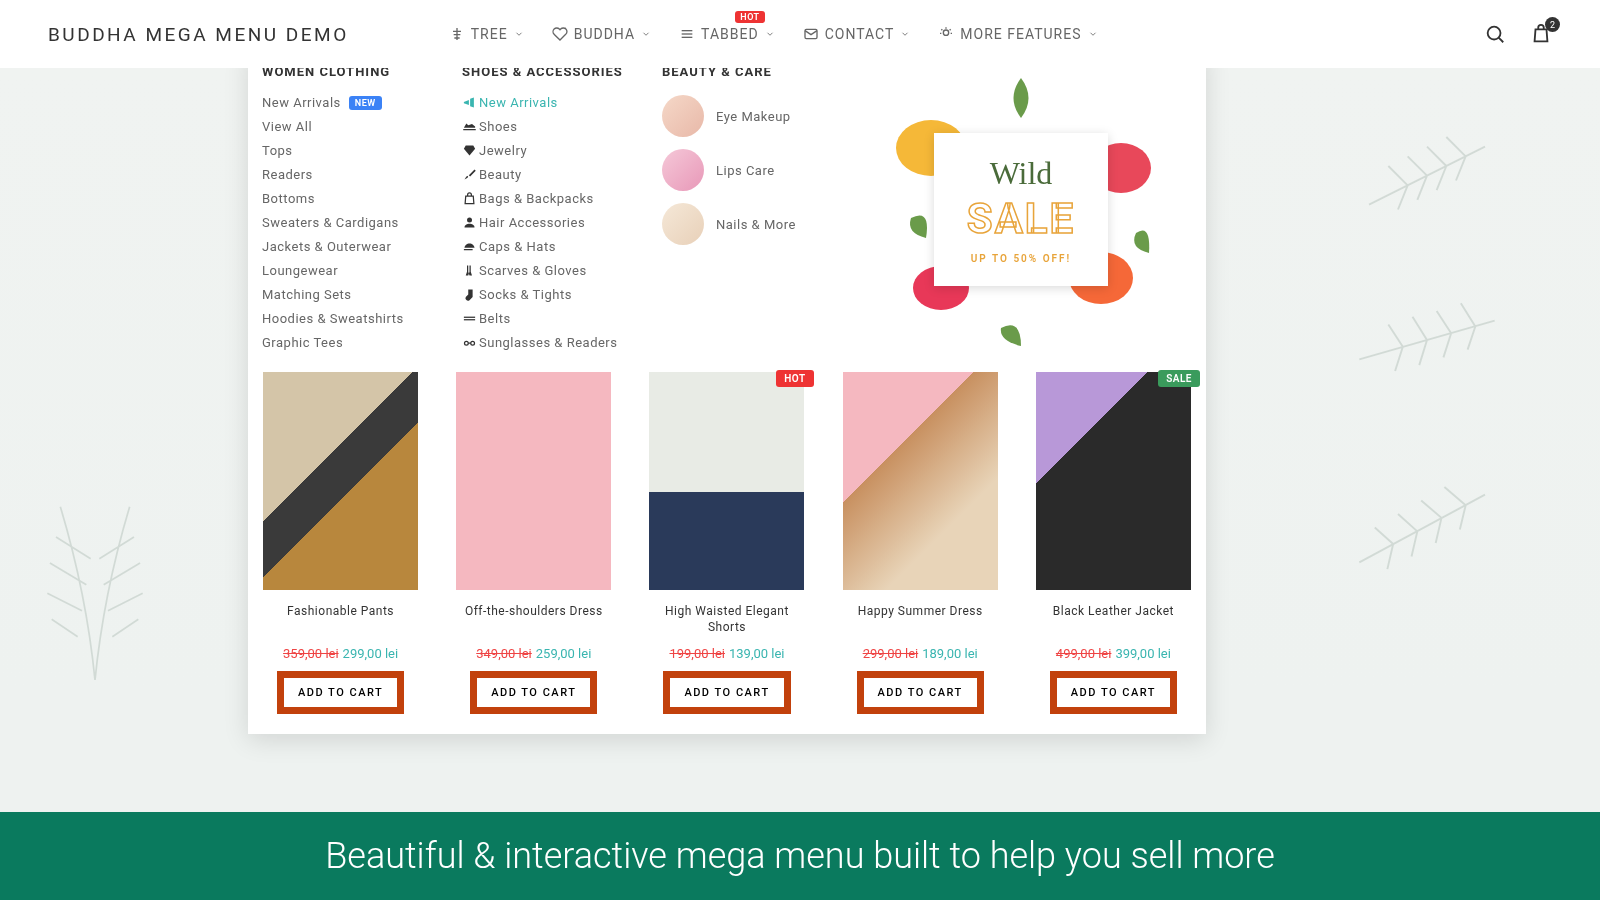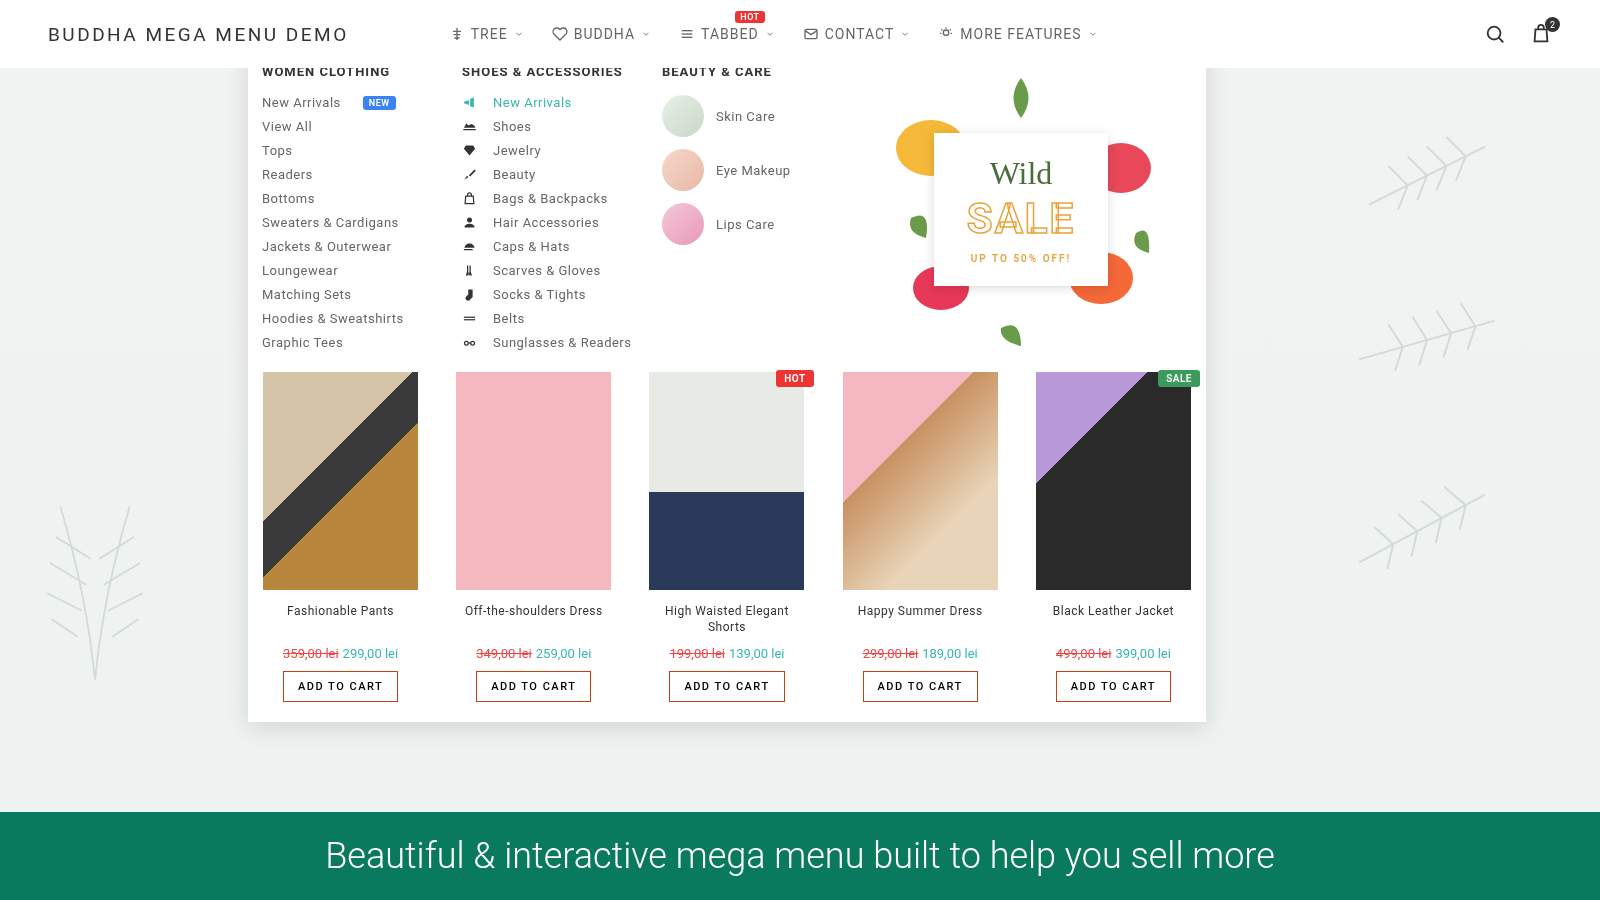--- a/index.html
+++ b/index.html
@@ -24,21 +24,21 @@
 
 .mega { position: absolute; top: 48px; left: 248px; right: 394px; background: #fff; box-shadow: 0 6px 24px rgba(0,0,0,0.12); z-index: 8; padding: 16px 14px 20px; }
 
 .mega-top { display: flex; gap: 10px; }
 .col { flex-shrink: 0; }
 .col1 { width: 190px; }
 .col2 { width: 190px; }
 .col3 { width: 178px; }
 .col-title { font-size: 13px; font-weight: 700; letter-spacing: 1px; color: #333; margin-bottom: 16px; }
 .col-list { display: flex; flex-direction: column; gap: 9px; }
-.li { font-size: 13px; color: #666; letter-spacing: 0.5px; cursor: pointer; display: flex; align-items: center; gap: 16px; }
+.li { font-size: 13px; color: #666; letter-spacing: 0.5px; cursor: pointer; display: flex; align-items: center; gap: 2px; }
 .li.hl { color: #3ab5b0; }
 .li .ico { width: 15px; height: 15px; flex-shrink: 0; color: #333; display: inline-flex; align-items: center; justify-content: center; }
 .li.hl .ico { color: #3ab5b0; }
 .badge-new { background: #3b82f6; color: #fff; font-size: 9px; font-weight: 600; padding: 2px 6px; border-radius: 3px; margin-left: 6px; letter-spacing: 0.5px; }
 
 .beauty-list { display: flex; flex-direction: column; gap: 12px; }
 .bli { display: flex; align-items: center; gap: 12px; cursor: pointer; }
 .bli-img { width: 42px; height: 42px; border-radius: 50%; background: #f2e6e0; flex-shrink: 0; }
 .bli-label { font-size: 13px; color: #666; letter-spacing: 0.5px; }
 
@@ -53,21 +53,21 @@
 .products { display: grid; grid-template-columns: repeat(5, 1fr); gap: 36px; margin-top: 22px; }
 .prod { display: flex; flex-direction: column; align-items: center; position: relative; }
 .prod-img { width: 155px; height: 218px; background: #e8d4c8; position: relative; overflow: hidden; }
 .pbadge { position: absolute; top: -2px; right: -8px; color: #fff; font-size: 10px; font-weight: 600; padding: 3px 8px; border-radius: 3px; letter-spacing: 0.5px; z-index:2; }
 .pbadge.hot { background: #e33; }
 .pbadge.sale { background: #3a9b5c; }
 .prod-name { font-size: 12px; color: #333; text-align: center; margin-top: 14px; letter-spacing: 0.5px; min-height: 36px; line-height: 1.3; }
 .prod-price { margin-top: 6px; font-size: 13px; }
 .price-old { color: #ef4444; text-decoration: line-through; margin-right: 4px; }
 .price-new { color: #3ab5b0; }
-.add-btn { margin-top: 10px; border: 1px solid #c2410c; background: #fff; padding: 8px 14px; font-size: 11px; letter-spacing: 1.5px; cursor: pointer; font-weight: 500; }
+.add-btn { margin-top: 10px; border: 7px solid #c2410c; background: #fff; padding: 8px 14px; font-size: 11px; letter-spacing: 1.5px; cursor: pointer; font-weight: 500; }
 
 .banner { position: absolute; bottom: 0; left: 0; right: 0; height: 88px; background: #0a7a5e; display: flex; align-items: center; justify-content: center; z-index: 5; }
 .banner-text { color: #fff; font-size: 36px; font-weight: 300; }
 
 
 .leafpath { fill: none; stroke: #4a6b5a; stroke-width: 2; opacity: 0.35; }
 
 
 .p1 { background: linear-gradient(135deg, #d4c5a8 40%, #3a3a3a 40%, #3a3a3a 55%, #b8873d 55%); }
 .p2 { background: linear-gradient(180deg, #f5b8c0 0%, #f5b8c0 100%); }
@@ -285,30 +285,30 @@
               </svg>
             </span>
             <span>Sunglasses &amp; Readers</span>
           </div>
       </div>
     </div>
     <div class="col col3">
       <div class="col-title">BEAUTY &amp; CARE</div>
       <div class="beauty-list">
         <div class="bli">
-            <div class="bli-img bimg1"></div>
-            <span class="bli-label">Skin Care</span>
-          </div>
-        <div class="bli">
             <div class="bli-img bimg2"></div>
             <span class="bli-label">Eye Makeup</span>
           </div>
         <div class="bli">
             <div class="bli-img bimg4"></div>
             <span class="bli-label">Lips Care</span>
+          </div>
+        <div class="bli">
+            <div class="bli-img bimg5"></div>
+            <span class="bli-label">Nails &amp; More</span>
           </div>
       </div>
     </div>
     <div class="promo">
       <div class="promo-box">
         <svg class="flowers" viewBox="0 0 300 282">
           <ellipse cx="60" cy="80" rx="35" ry="28" fill="#f5b838"></ellipse>
           <ellipse cx="250" cy="100" rx="30" ry="25" fill="#e8485a"></ellipse>
           <ellipse cx="230" cy="210" rx="32" ry="26" fill="#f56838"></ellipse>
           <ellipse cx="70" cy="220" rx="28" ry="22" fill="#e83858"></ellipse>

